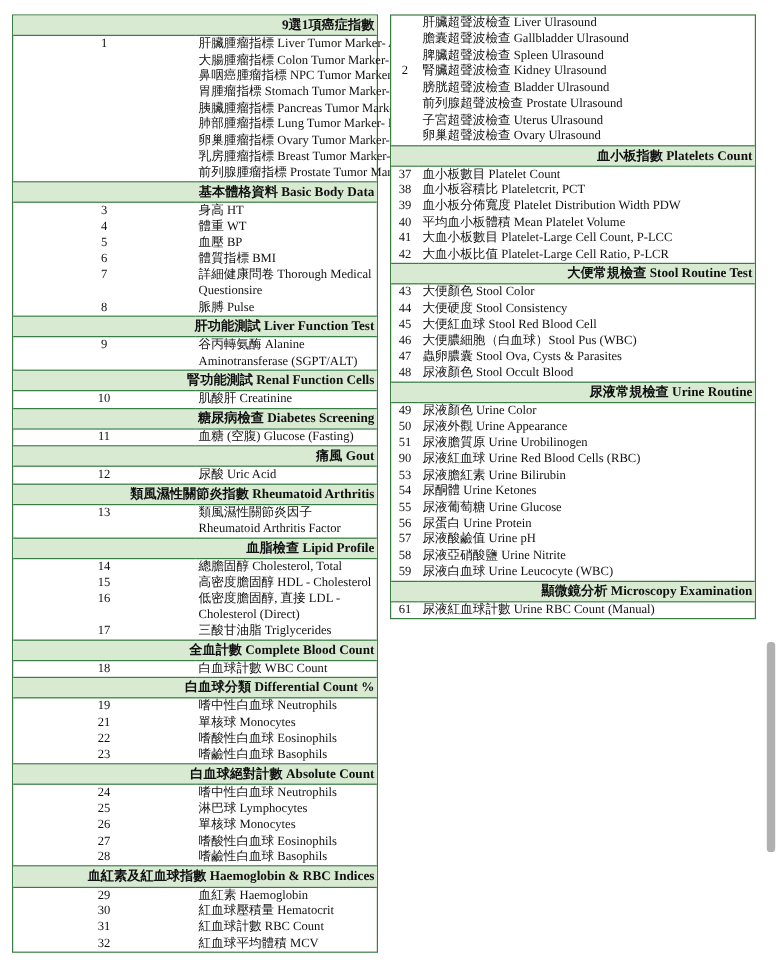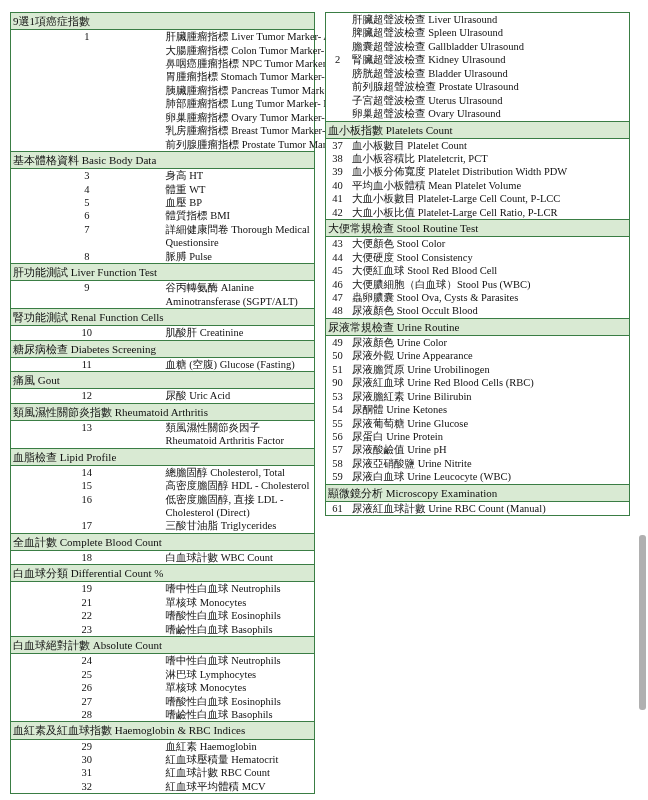--- a/index.html
+++ b/index.html
@@ -40,22 +40,22 @@
   }
   td.num{
     width:19px;
     text-align:center;
     font-family:"Liberation Serif", serif;
     font-size:10.5px;
     color:#111;
   }
   tr.hdr td{
     background:#d9ead3;
-    text-align:left;
-    font-weight:normal;
+    text-align:right;
+    font-weight:bold;
     font-size:11px;
     padding:1px 2px;
     border-top:1px solid #3a7d44;
     border-bottom:1px solid #3a7d44;
     color:#111;
   }
   tr.hdr.first td{ border-top:none; }
   td.item{ padding-left:3px; }
   .multi div{ white-space:nowrap; }
   .scrollbar{
@@ -247,25 +247,25 @@
     </div>
     <div class="col">
       <table>
           <tbody id="right-body">
             <tr>
               <td class="num"></td>
               <td class="item">肝臟超聲波檢查 Liver Ulrasound</td>
             </tr>
             <tr>
               <td class="num"></td>
+              <td class="item">膽囊超聲波檢查 Gallbladder Ulrasound</td>
+            </tr>
+            <tr>
+              <td class="num"></td>
               <td class="item">脾臟超聲波檢查 Spleen Ulrasound</td>
-            </tr>
-            <tr>
-              <td class="num"></td>
-              <td class="item">膽囊超聲波檢查 Gallbladder Ulrasound</td>
             </tr>
             <tr>
               <td class="num">2</td>
               <td class="item">腎臟超聲波檢查 Kidney Ulrasound</td>
             </tr>
             <tr>
               <td class="num"></td>
               <td class="item">膀胱超聲波檢查 Bladder Ulrasound</td>
             </tr>
             <tr>

